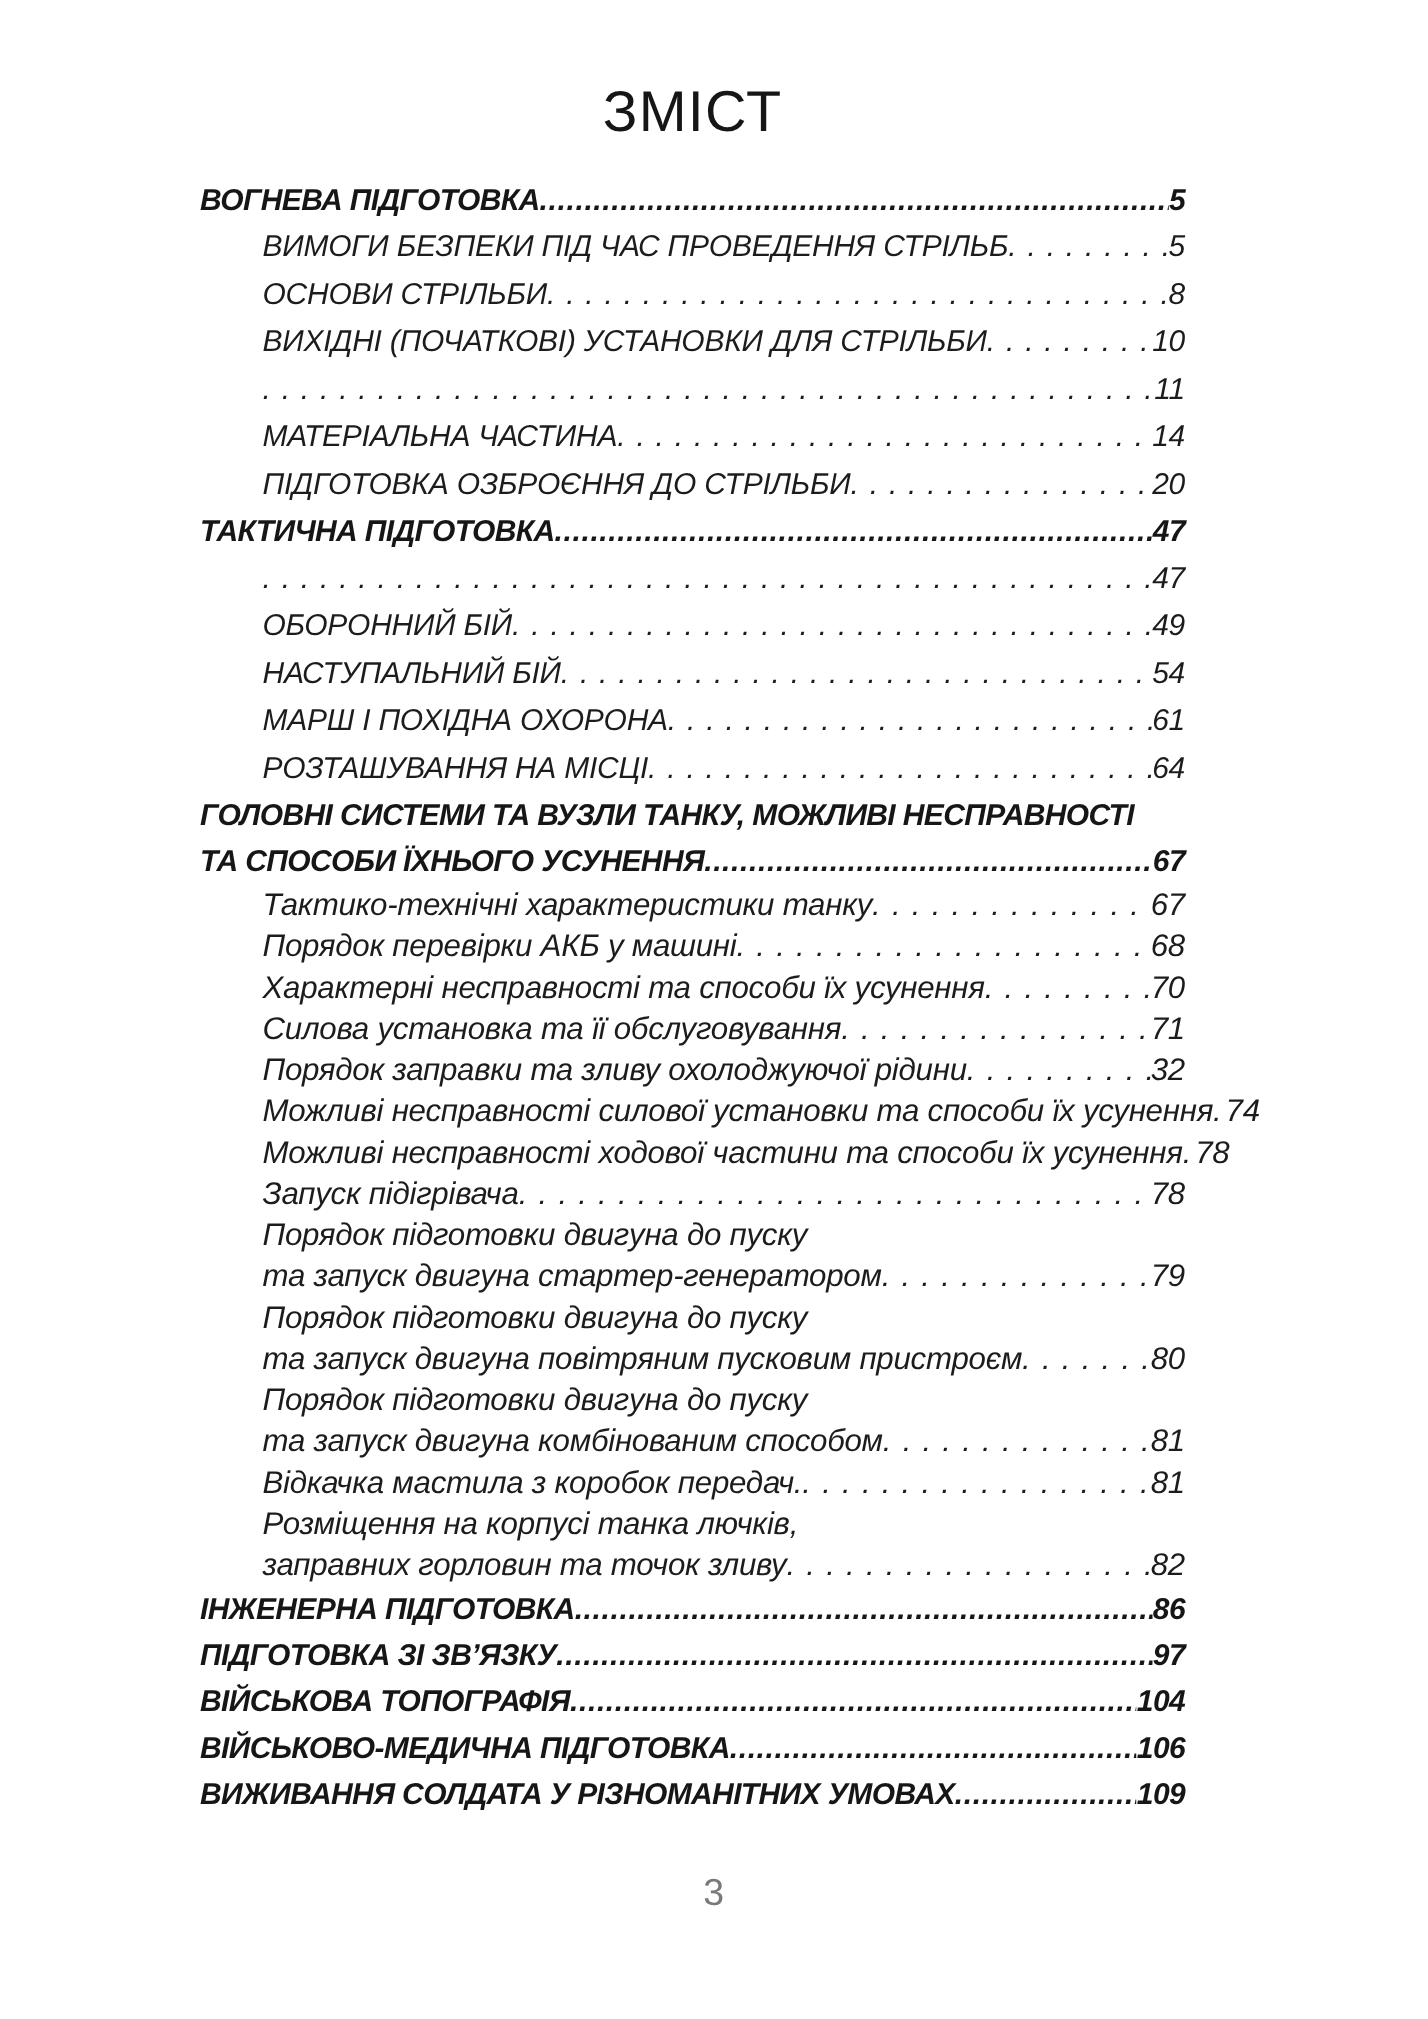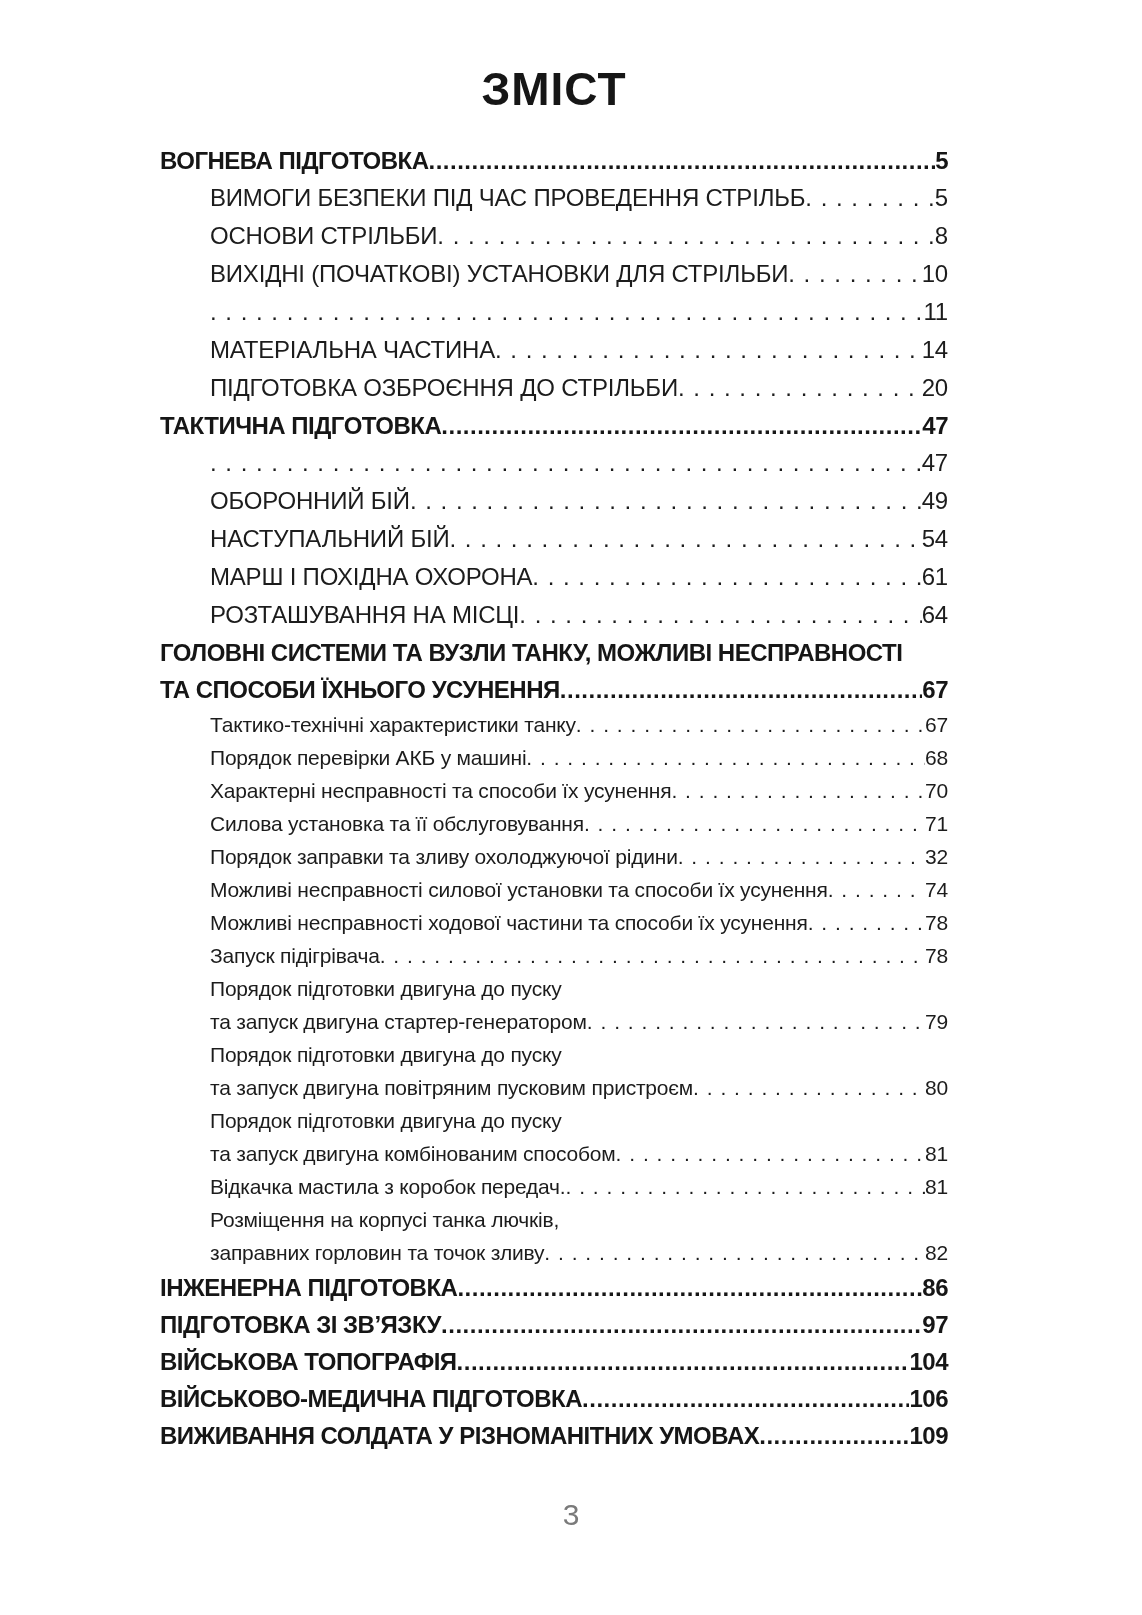--- a/index.html
+++ b/index.html
@@ -10,29 +10,30 @@
     background:#ffffff;
     color:#1c1c1c;
     font-family:"Liberation Sans", sans-serif;
     box-sizing:border-box;
     padding:62px 194px 0 160px;
     overflow:hidden;
   }
   .toc-title{
     text-align:center;
     font-size:46px;
-    font-weight:bold;
+    font-weight:normal;
     letter-spacing:1px;
     margin:0 0 26px 0;
     color:#161616;
   }
   .entries{display:block;}
   .row{
     display:flex;
     align-items:baseline;
+    font-style:italic;
   }
   .label{white-space:nowrap;}
   .leader{
     flex:1 1 auto;
     min-width:10px;
     overflow:hidden;
     white-space:nowrap;
   }
   .pg{white-space:nowrap;}
   
@@ -46,21 +47,21 @@
   .style-h1 .leader{letter-spacing:0.5px;}
   
   .style-sub-u{
     font-size:24px;
     line-height:38px;
     letter-spacing:-0.2px;
     padding-left:50px;
   }
   
   .style-sub-lc{
-    font-size:21px;
+    font-size:25px;
     line-height:33px;
     letter-spacing:-0.2px;
     padding-left:50px;
   }
   .style-sub-u .leader, .style-sub-lc .leader{letter-spacing:1px;}
   .footer-num{
     position:absolute;
     left:0; right:0;
     top:1498px;
     text-align:center;

